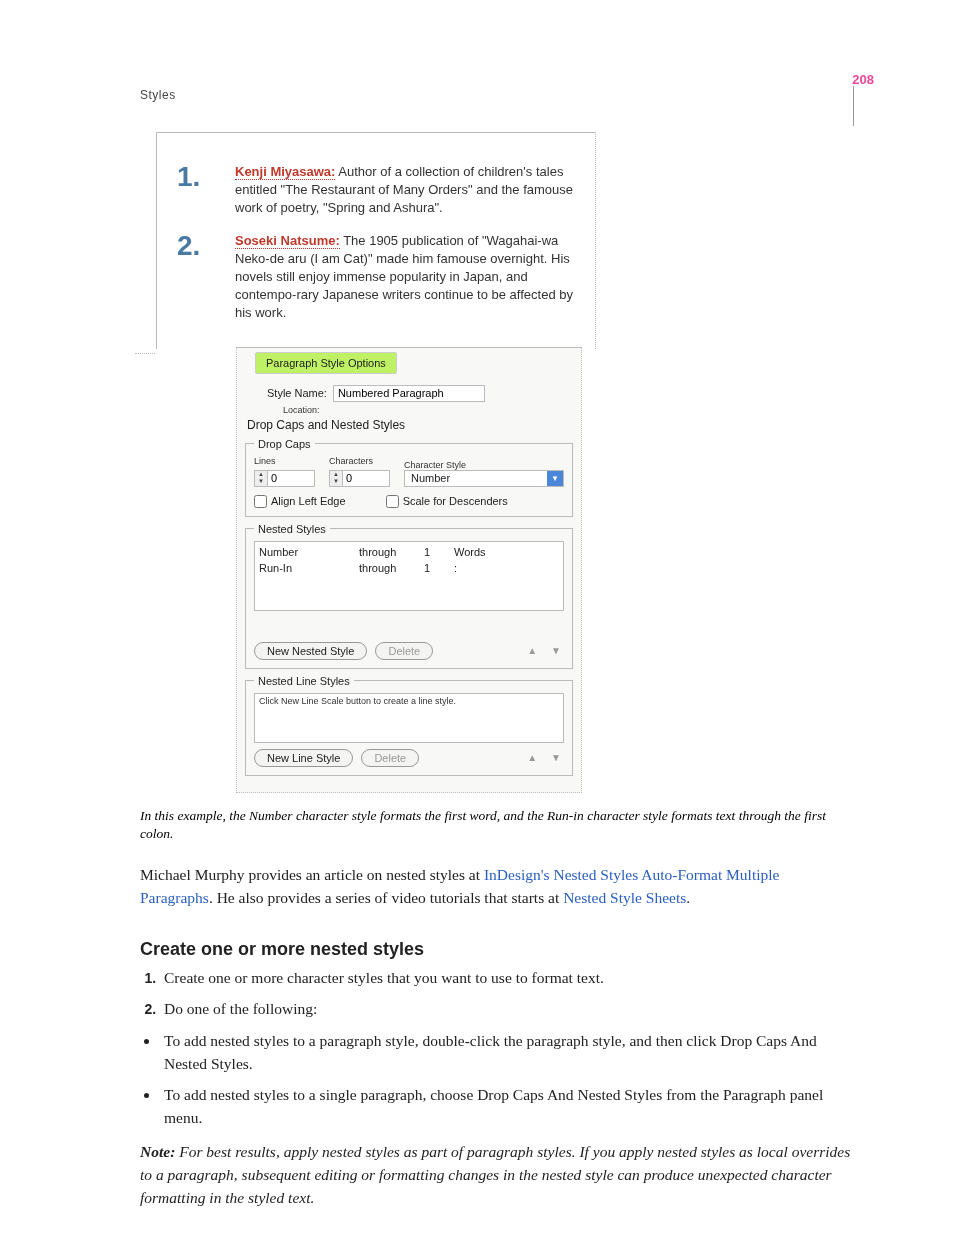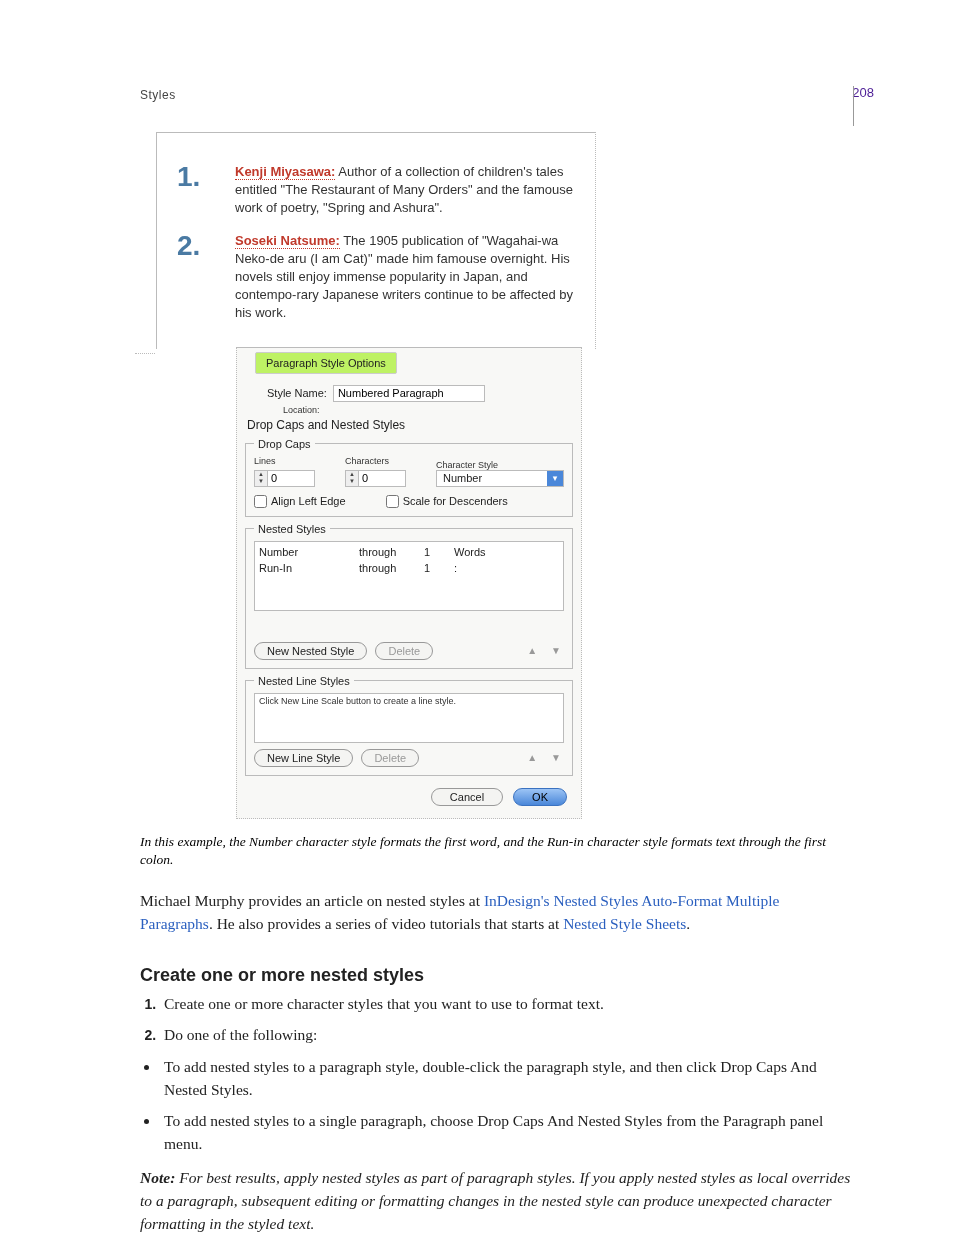--- a/index.html
+++ b/index.html
@@ -19,26 +19,26 @@
   }
   .header-line {
     position: absolute;
     top: 86px;
     right: 100px;
     height: 40px;
     border-right: 1px solid #999;
   }
   .page-number {
     position: absolute;
-    top: 85px;
+    top: 72px;
     right: 80px;
     font-family: "Myriad Pro", Arial, sans-serif;
     font-size: 13px;
-    font-weight: normal;
-    color: #4c1d95;
+    font-weight: bold;
+    color: #ec4899;
   }
   .running-head {
     font-family: "Myriad Pro", Arial, sans-serif;
     font-size: 12px;
     letter-spacing: 0.5px;
     color: #444;
   }
   .running-head .h1 { text-transform: none; }
   .running-head .h2 { font-weight: normal; margin-top: 2px; }
   .figure-wrap {
@@ -240,21 +240,21 @@
         <span class="label">Style Name:</span>
         <input class="text" style="width: 152px;" value="Numbered Paragraph">
       </div>
       <div class="row" style="margin-left:46px;">
         <span class="small">Location:</span>
       </div>
       <div class="label" style="margin:2px 10px;font-size:12px;">Drop Caps and Nested Styles</div>
 
       <fieldset>
         <legend>Drop Caps</legend>
-        <div style="display:flex;gap:30px;align-items:flex-end;">
+        <div style="display:flex;gap:14px;align-items:flex-end;">
           <div>
             <div class="small">Lines</div>
             <div class="stepper">
               <div class="step-btns">
                   <div>▲</div>
                   <div>▼</div>
                 </div>
               <input value="0" style="">
             </div>
           </div>
@@ -320,24 +320,20 @@
         </div>
         <div style="display:flex;align-items:center;gap:8px;">
           <span class="pill-btn">New Line Style</span>
           <span class="pill-btn pill-disabled">Delete</span>
           <span style="flex:1"></span>
           <span class="tiny-arrow">▲</span>
           <span class="tiny-arrow">▼</span>
         </div>
       </fieldset>
 
-      <div class="dialog-footer">
-        <span class="pill-btn" style="padding:2px 18px;">Cancel</span>
-        <span class="aqua">OK</span>
-      </div>
     </div>
   </div>
 
   <p class="caption">In this example, the Number character style formats the first word, and the Run-in character style formats text through the first colon.</p>
 
   <p class="body-text">
     <span>Michael Murphy provides an article on nested styles at  </span><a class="link">InDesign's Nested Styles Auto-Format Multiple Paragraphs</a><span>. He also provides a series of video tutorials that starts at </span><a class="link">Nested Style Sheets</a><span>.</span>
   </p>
 
   <h3 class="section">Create one or more nested styles</h3>

